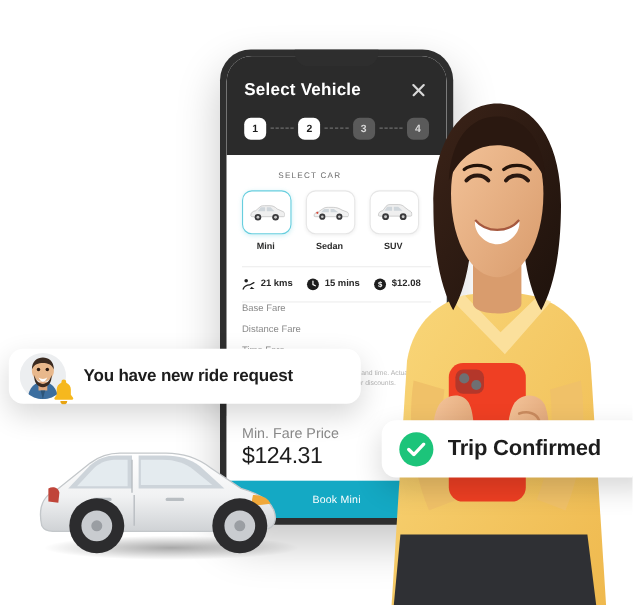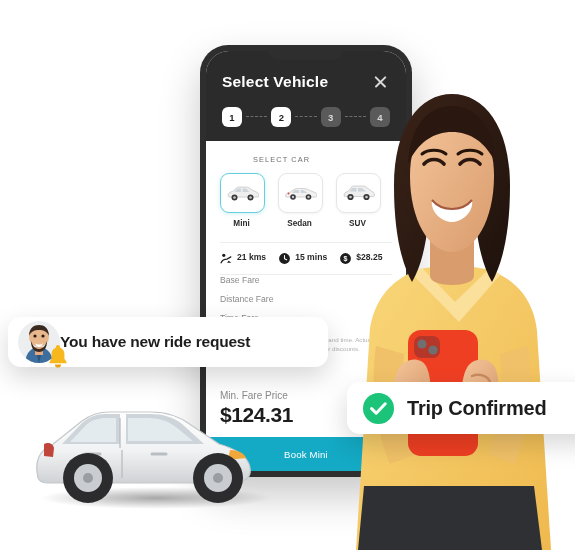--- a/index.html
+++ b/index.html
@@ -68,40 +68,40 @@
   .trip-item{display:flex;align-items:flex-start;gap:4px;}
   .trip-ic{width:13px;height:13px;flex:0 0 auto;display:block;}
   .trip-tx{font-size:8.6px;color:#2a2a2a;font-weight:600;white-space:nowrap;}
 
   .fare-label{font-size:7.4px;font-weight:700;letter-spacing:1px;color:#555;margin:12px 0 9px;}
   .fare-line{font-size:8.6px;color:#8a8a8a;margin-bottom:9px;}
   .fine-print{font-size:6.2px;color:#b3b3b3;line-height:1.5;margin-top:12px;}
 
   
   .price-zone{position:absolute;left:0;right:0;bottom:34px;background:#fff;padding:8px 14px 10px;}
-  .price-cap{font-size:10px;color:#8a8a8a;margin-bottom:2px;}
-  .price-val{font-size:21px;font-weight:700;color:#1d1d1d;letter-spacing:-.4px;}
+  .price-cap{font-size:13px;color:#8a8a8a;margin-bottom:2px;}
+  .price-val{font-size:21px;font-weight:400;color:#1d1d1d;letter-spacing:-.4px;}
   .book-bar{
     position:absolute;left:0;right:0;bottom:0;height:34px;background:#14a9c4;
     display:flex;align-items:center;justify-content:center;cursor:pointer;
   }
   .book-tx{color:#ffffff;font-size:9.6px;font-weight:400;letter-spacing:.2px;}
 
   
   .woman{position:absolute;left:352px;top:78px;width:200px;height:472px;z-index:40;}
 
   
   .car-photo{position:absolute;left:22px;top:392px;width:268px;height:120px;z-index:45;}
 
   
   .notif{
     position:absolute;background:#fff;border-radius:13px;
     box-shadow:0 10px 26px rgba(0,0,0,.16);display:flex;align-items:center;
   }
-  .notif-ride{left:8px;top:317px;width:296px;height:50px;padding:0 14px 0 10px;gap:0;z-index:60;}
+  .notif-ride{left:8px;top:317px;width:296px;height:50px;padding:0 14px 0 10px;gap:16px;z-index:60;}
   .notif-trip{left:347px;top:382px;width:222px;height:52px;padding:0 16px;gap:13px;z-index:60;}
   .notif-tx{font-size:15.5px;font-weight:700;color:#1d1d1d;letter-spacing:-.2px;white-space:nowrap;}
   .notif-tx.sm{font-size:20px;}
   .avatar-wrap{position:relative;width:42px;height:42px;flex:0 0 auto;}
   .bell{position:absolute;right:-9px;bottom:-5px;width:22px;height:24px;}
   .check-circle{
     width:31px;height:31px;border-radius:50%;background:#1cc47a;flex:0 0 auto;
     display:flex;align-items:center;justify-content:center;
   }
 </style>
@@ -216,21 +216,21 @@
               <circle cx="12" cy="12" r="10" fill="#1d1d1d"></circle>
               <path d="M12 6.5v6l4 2" stroke="#fff" stroke-width="2" fill="none" stroke-linecap="round"></path>
             </svg>
             <span class="trip-tx">15 mins</span>
           </div>
           <div class="trip-item">
             <svg class="trip-ic" viewBox="0 0 24 24">
               <circle cx="12" cy="12" r="10" fill="#1d1d1d"></circle>
               <text x="12" y="17" font-size="13" font-family="Liberation Sans, sans-serif" font-weight="700" fill="#fff" text-anchor="middle">$</text>
             </svg>
-            <span class="trip-tx">$28.25</span>
+            <span class="trip-tx">$12.08</span>
           </div>
         </div>
 
         <div class="fare-line">Base Fare</div>
         <div class="fare-line">Distance Fare</div>
         <div class="fare-line">Time Fare</div>
         <div class="fine-print">Fares are estimates based on distance and time. Actual fare may vary with traffic, tolls, surcharges or discounts.</div>
       </div>
 
       <div class="price-zone">

